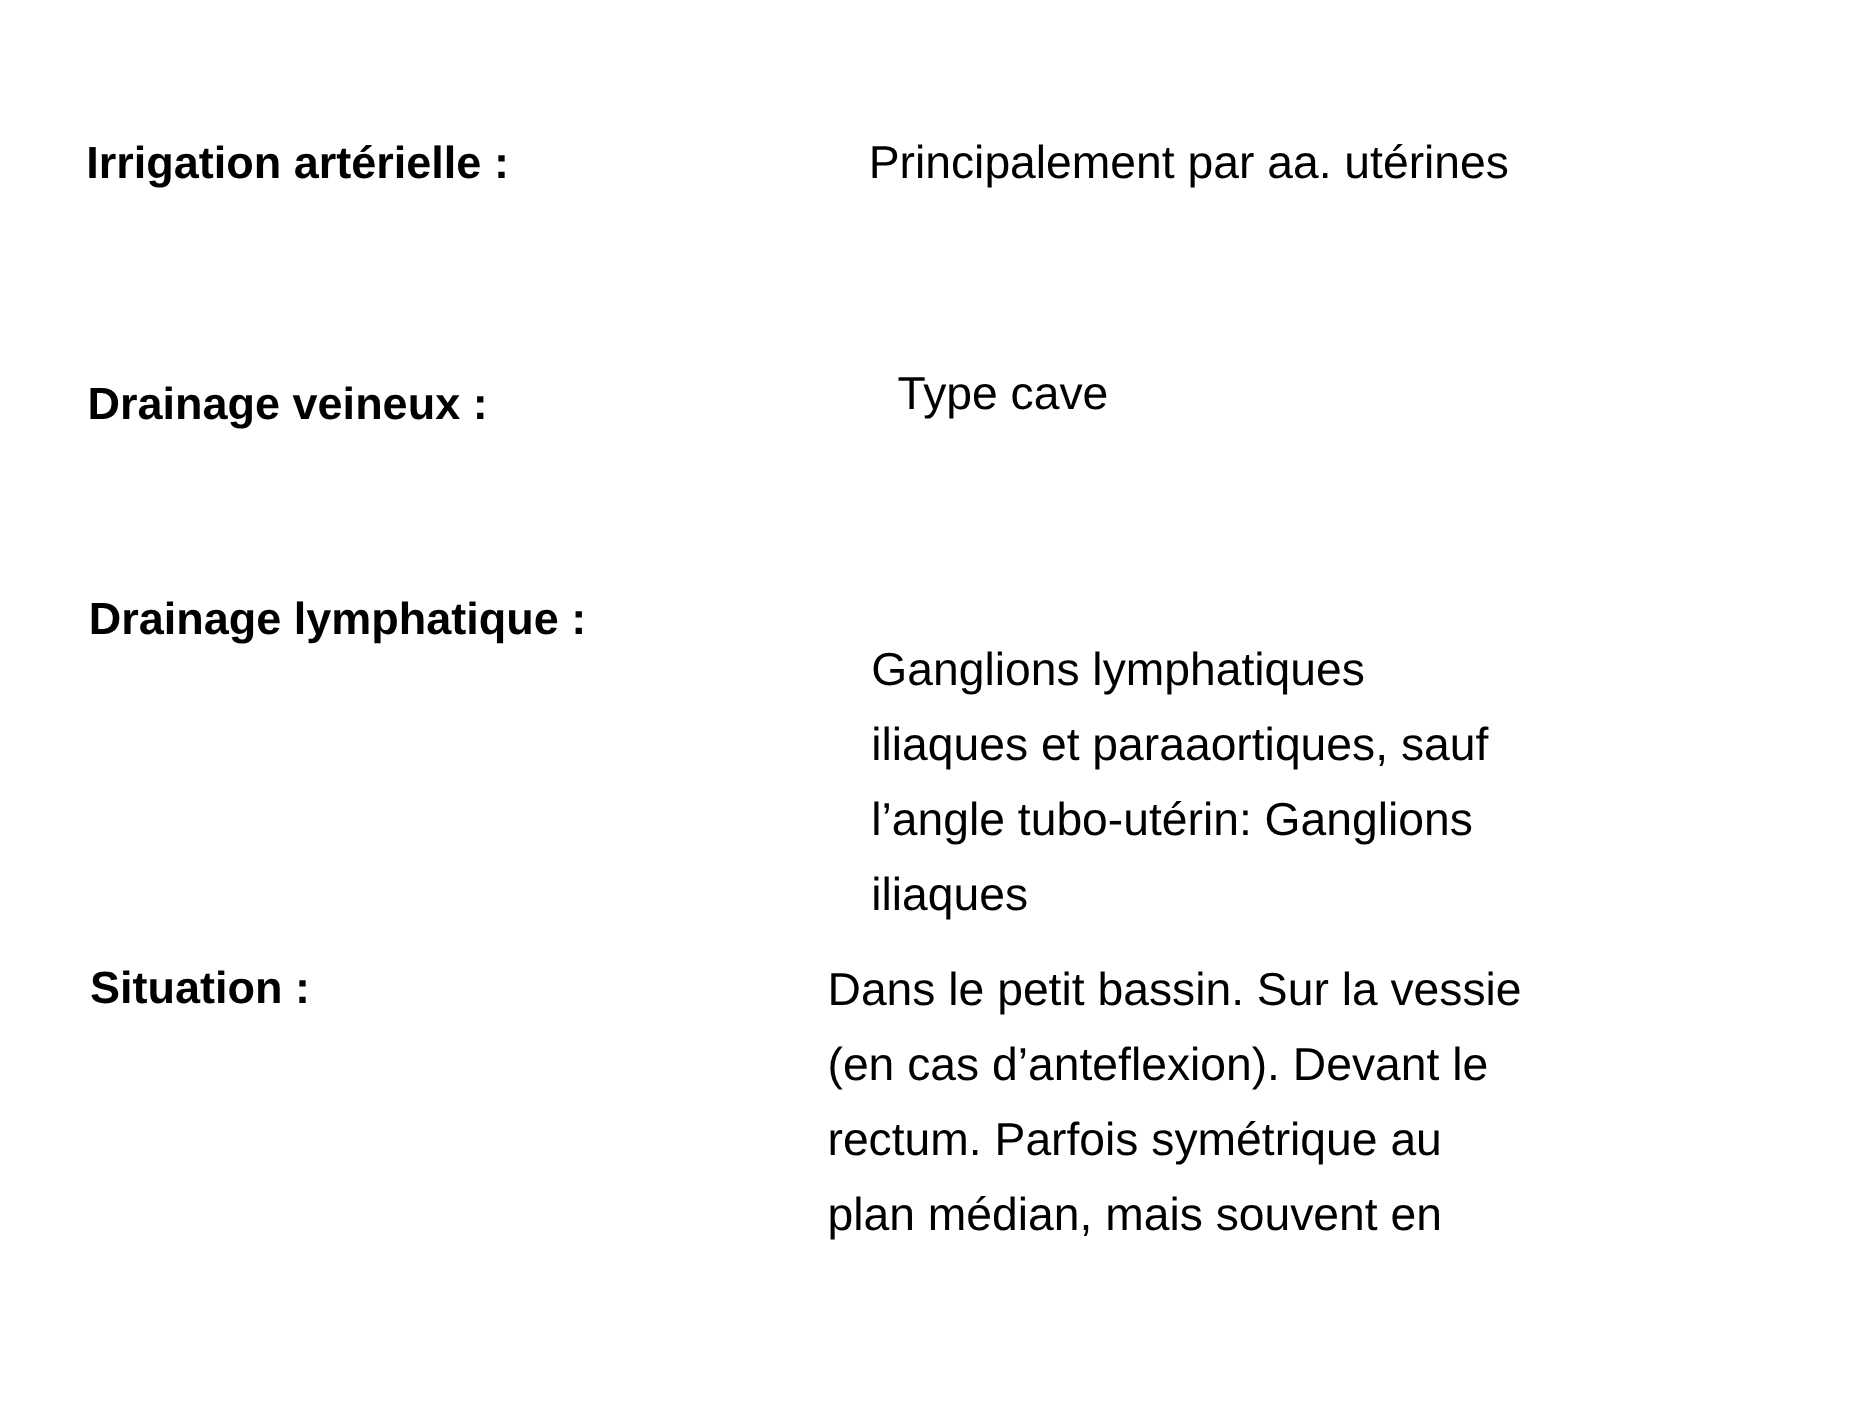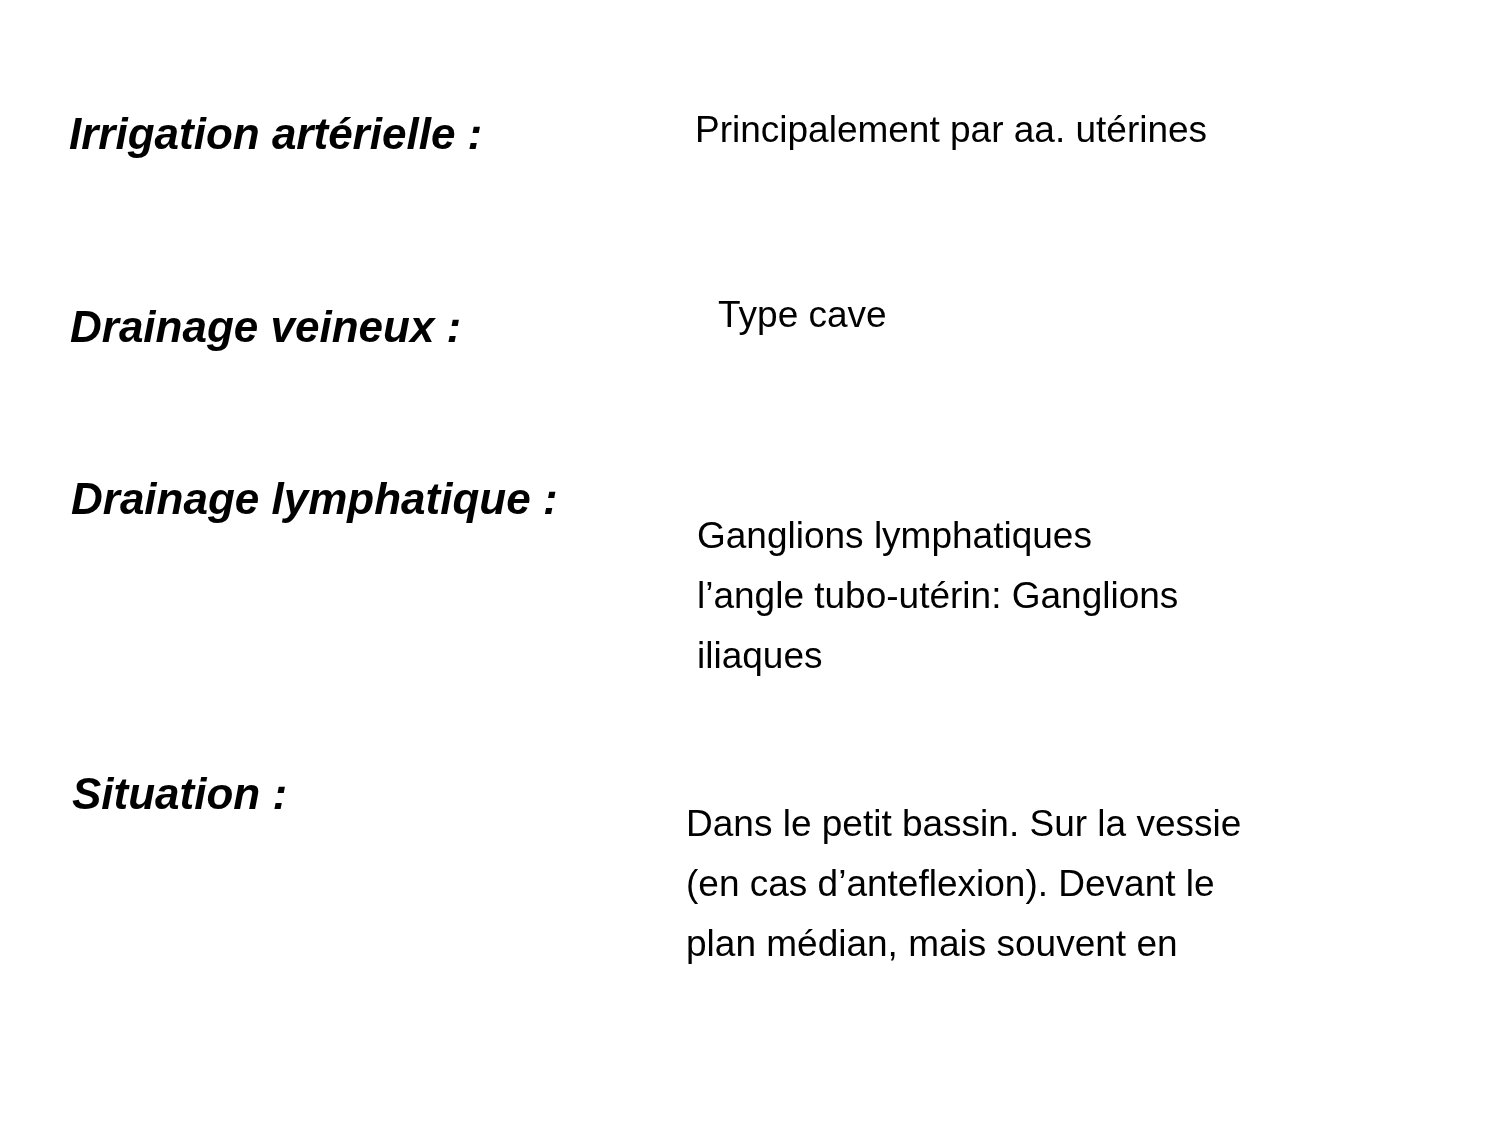--- a/index.html
+++ b/index.html
@@ -11,24 +11,23 @@
       width: 1500px;
       height: 1125px;
       position: relative;
       overflow: hidden;
       font-family: "Liberation Sans", sans-serif;
       color: #000000;
     }
     .label {
       position: absolute;
       font-weight: bold;
-      font-size: 44px;
+      font-size: 36px;
       line-height: 1;
       white-space: nowrap;
-      font-style: italic;
     }
     .value {
       position: absolute;
       font-size: 37px;
       line-height: 60px;
       white-space: nowrap;
     }
     .value .line {
       display: block;
     }
@@ -44,24 +43,26 @@
   </div>
 
   <div class="label" style="left:70px; top:305px;">Drainage veineux :</div>
   <div class="value" style="left:700px; top:285px;margin-left:18px;">
     <span class="line">Type cave</span>
   </div>
 
   <div class="label" style="left:71px; top:477px;">Drainage lymphatique :</div>
   <div class="value" style="left:697px; top:465px;margin-top:41px;">
     <span class="line">Ganglions lymphatiques</span>
+    <span class="line">iliaques et paraaortiques, sauf</span>
     <span class="line">l’angle tubo-utérin: Ganglions</span>
     <span class="line">iliaques</span>
   </div>
 
   <div class="label" style="left:72px; top:772px;">Situation :</div>
-  <div class="value" style="left:686px; top:762px;margin-top:32px;">
+  <div class="value" style="left:662px; top:762px;">
     <span class="line">Dans le petit bassin. Sur la vessie</span>
     <span class="line">(en cas d’anteflexion). Devant le</span>
+    <span class="line">rectum. Parfois symétrique au</span>
     <span class="line">plan médian, mais souvent en</span>
   </div>
 
 </div>
 
 </body></html>

